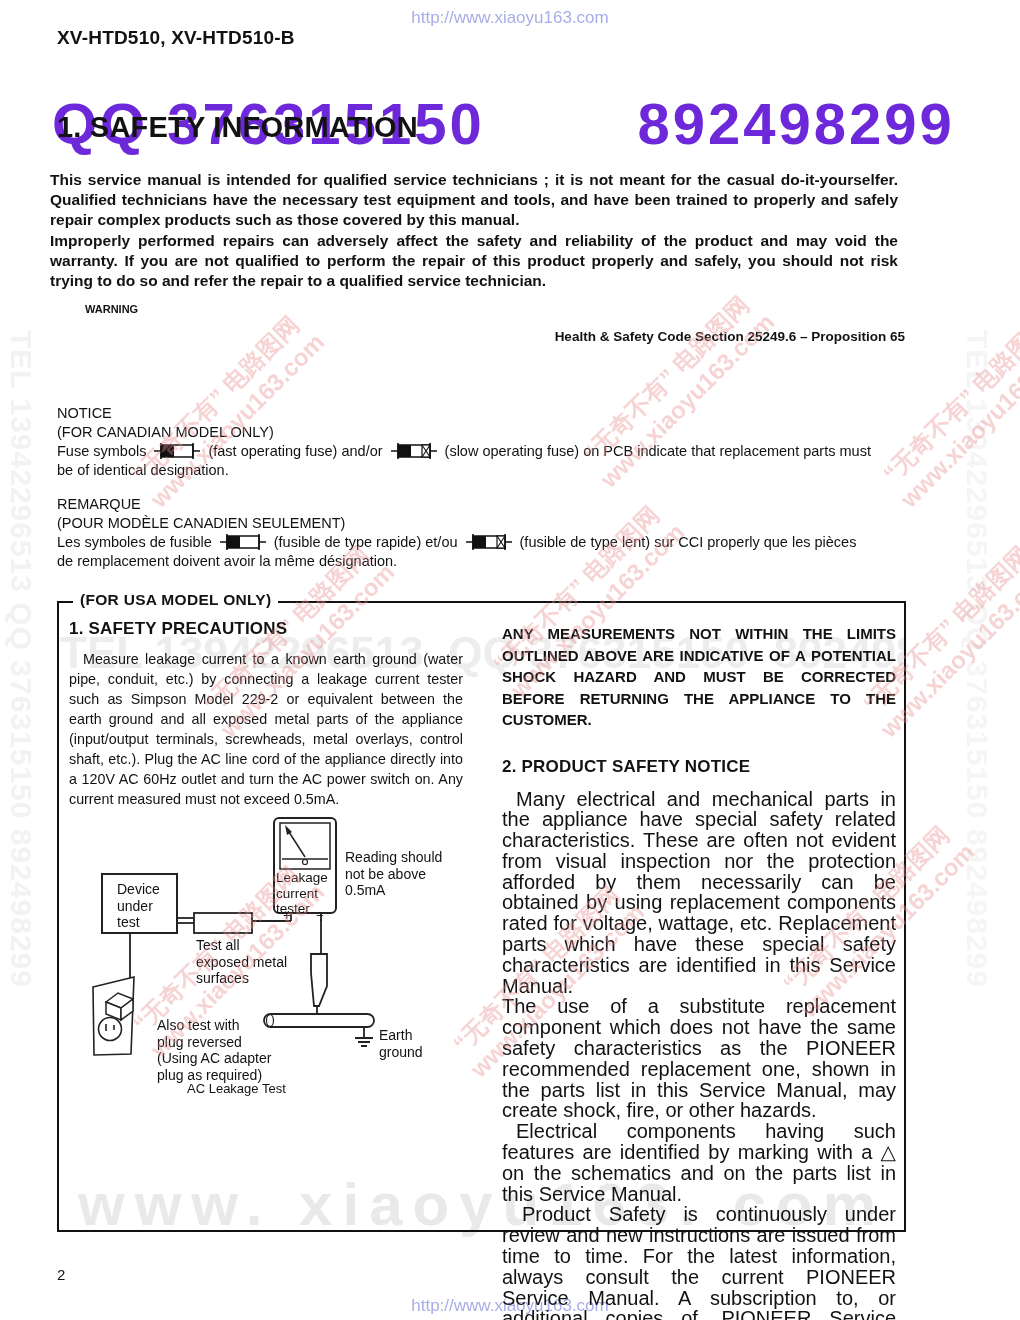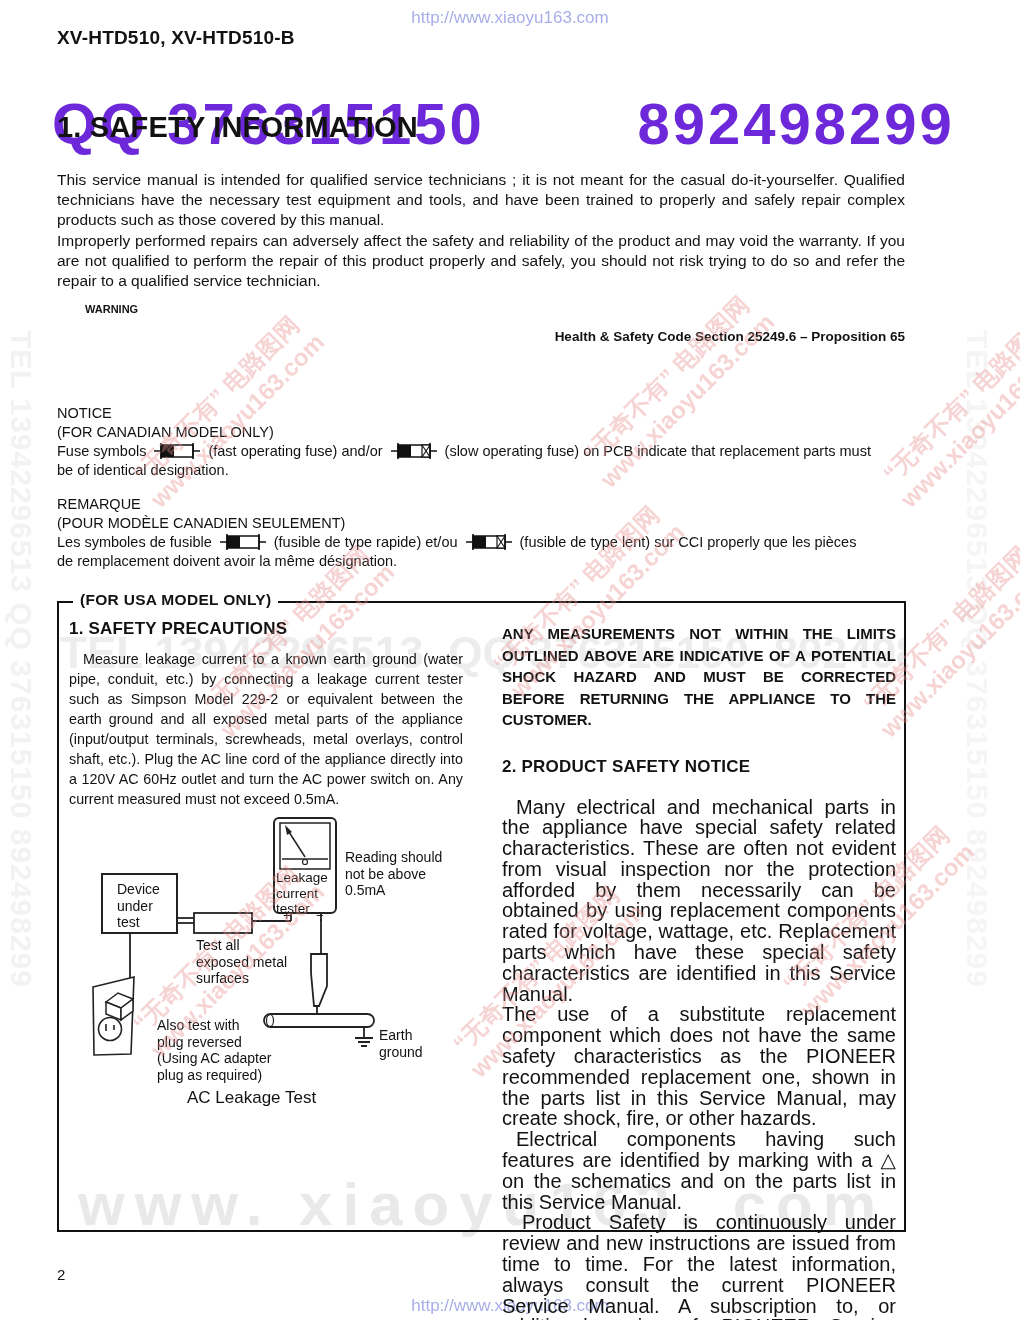--- a/index.html
+++ b/index.html
@@ -21,21 +21,21 @@
   #wm-tel-band{left:60px;top:628px;font-size:44px;width:845px;overflow:hidden;color:#ededed;}
   #wm-bottom-band{left:78px;top:1170px;font-size:60px;letter-spacing:10px;width:822px;overflow:hidden;color:#e9e9e9;}
   .wm-vert{writing-mode:vertical-rl;font-size:30px;font-weight:bold;white-space:pre;
            height:920px;pointer-events:none;z-index:1;letter-spacing:1px;}
   #wm-tel-left{left:4px;top:330px;color:#f2f2f2;}
   #wm-tel-right{left:960px;top:330px;color:#f5f5f5;}
   
   .wm-red{position:absolute;transform:rotate(-45deg);color:#e88f8f;opacity:.38;font-size:24px;
           font-weight:bold;line-height:30px;text-align:center;white-space:nowrap;z-index:5;pointer-events:none;}
   
-  #intro{left:57px;top:170px;width:848px;font-size:15.5px;font-weight:normal;line-height:20.2px;z-index:2;}
+  #intro{left:50px;top:170px;width:848px;font-size:15.5px;font-weight:bold;line-height:20.2px;z-index:2;}
   #intro p{margin:0;}
   
   #warning{left:57px;top:303px;width:848px;z-index:2;}
   #warning .hd{font-size:11px;font-weight:bold;margin-bottom:3px;margin-left:28px;}
   #warning .bd{font-size:13.5px;font-weight:bold;line-height:18.5px;}
   #warning .code{font-size:13.5px;font-weight:bold;text-align:right;margin-top:14px;}
   
   .fuse-block{left:57px;width:850px;font-size:14.5px;line-height:19px;z-index:2;}
   #notice{top:404px;}
   #remarque{top:495px;}
@@ -45,37 +45,37 @@
   #usa-box{left:57px;top:601px;width:845px;height:627px;border:2.5px solid #111;z-index:2;background:transparent;}
   #box-legend{position:absolute;top:-12px;left:14px;background:#fff;padding:0 7px;
               font-size:15.5px;font-weight:bold;letter-spacing:.3px;}
   #left-col{position:absolute;left:10px;top:16px;width:394px;}
   #right-col{position:absolute;left:443px;top:20px;width:394px;}
   .col-title{font-size:17px;font-weight:bold;margin:0 0 10px 0;letter-spacing:.2px;}
   #left-col .p1{font-size:14.5px;line-height:21px;text-indent:20px;margin:0 0 8px 0;}
   #left-col .sub{font-size:16.5px;font-weight:bold;margin:0 0 6px 0;}
   #left-col .p2{font-size:14.3px;line-height:20px;text-indent:14px;margin:0;}
   #right-col .shock{font-size:15px;font-weight:bold;line-height:21.5px;margin:0 0 26px 0;}
-  #right-col .col-title{margin-bottom:20px;}
+  #right-col .col-title{margin-bottom:12px;}
   #right-col p{font-size:20px;line-height:20.8px;margin:0;}
   #right-col .ind14{text-indent:14px;}
   #right-col .ind20{text-indent:20px;}
   
   #diagram{position:relative;width:404px;height:306px;margin-top:2px;z-index:2;}
   #diagram svg{position:absolute;left:0;top:0;}
   .dlabel{position:absolute;font-size:14px;line-height:16.5px;}
   #lbl-tester{left:207px;top:59px;font-size:13.5px;line-height:15.5px;}
   #lbl-reading{left:276px;top:38px;width:130px;}
   #lbl-device{left:48px;top:70px;}
   #lbl-surfaces{left:127px;top:126px;}
   #lbl-plug{left:88px;top:206px;}
   #lbl-earth{left:310px;top:216px;}
   #lbl-plus{left:214px;top:97px;font-size:13px;}
   #lbl-minus{left:247px;top:97px;font-size:13px;}
-  #diagram-caption{left:118px;top:279px;font-size:17px;}
+  #diagram-caption{left:118px;top:270px;font-size:13px;}
 </style>
 </head>
 <body>
 
 <div class="abs wm-gray" id="wm-qq-band">QQ 376315150        892498299</div>
 <div class="abs wm-gray" id="wm-tel-band">TEL 13942296513  QQ 376315150  892498299</div>
 <div class="abs wm-gray" id="wm-bottom-band">www. xiaoyu163. com</div>
 <div class="abs wm-vert" id="wm-tel-left">TEL 13942296513 QQ 376315150 892498299</div>
 <div class="abs wm-vert" id="wm-tel-right">TEL 13942296513 QQ 376315150 892498299</div>
 

